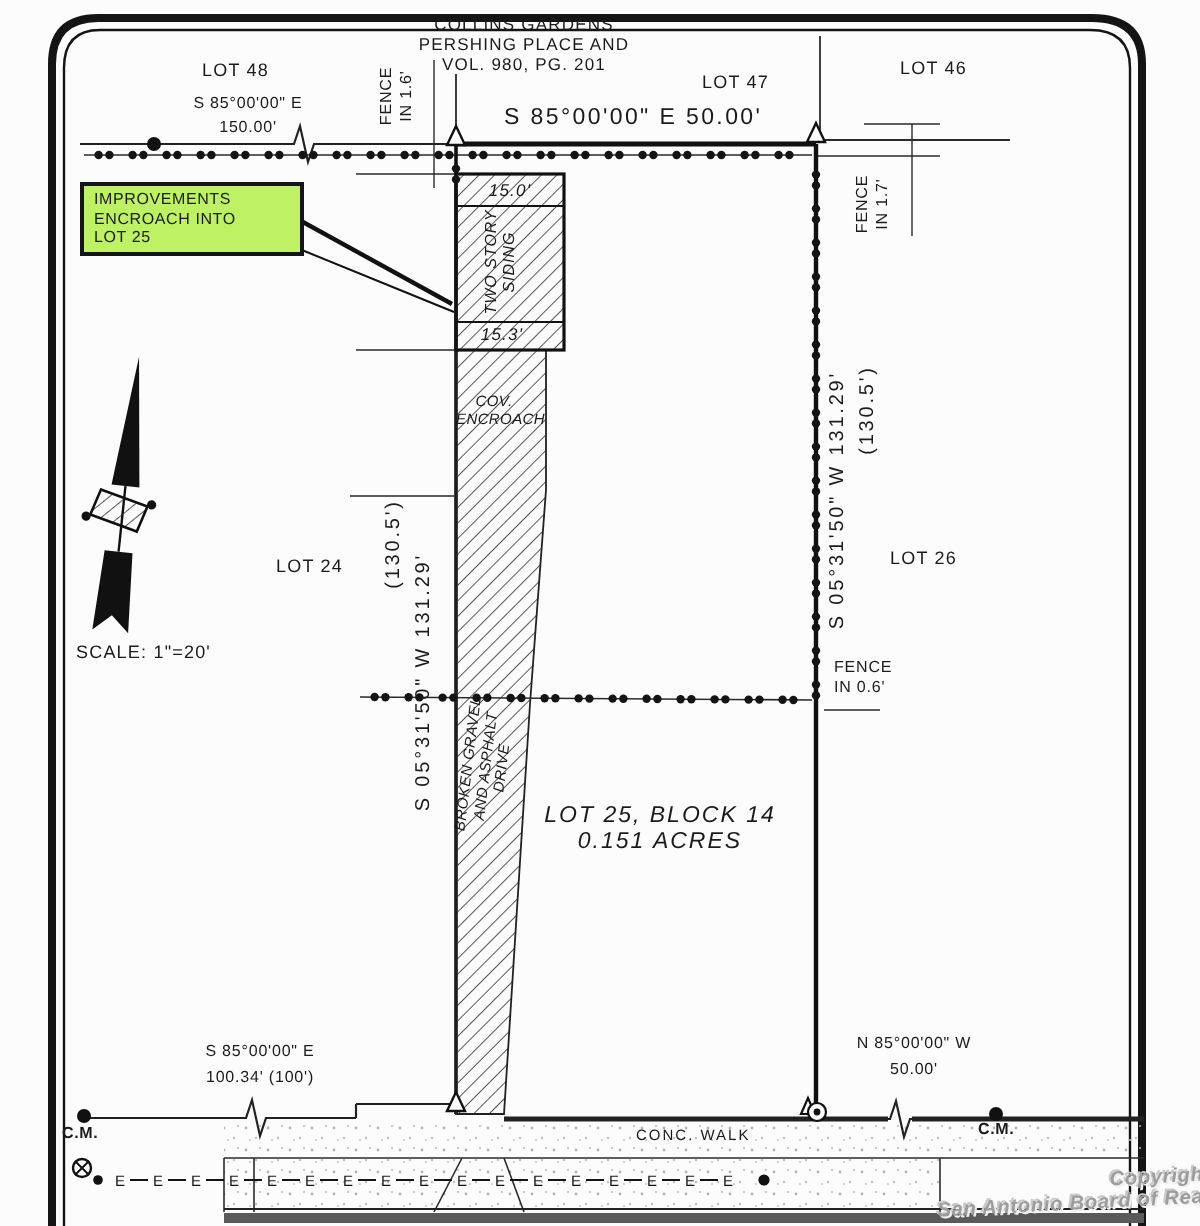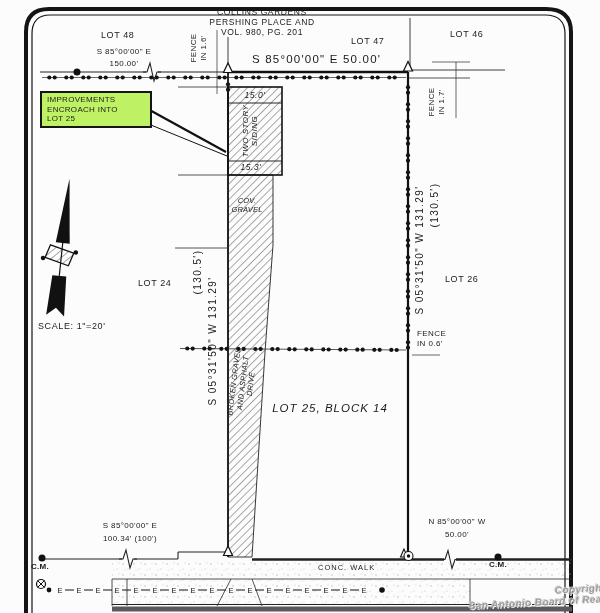--- a/index.html
+++ b/index.html
@@ -333,37 +333,38 @@
 
 <div class="lbl c it" style="left:240px;top:90px;width:30px;font-size:8.5px;">15.0'</div>
 <div class="rot it c" style="left:250px;top:131px;font-size:8px;line-height:9px;letter-spacing:.5px;">
   <div>TWO STORY</div>
   <div>SIDING</div>
 </div>
 <div class="lbl c it" style="left:236px;top:162px;width:30px;font-size:8.5px;">15.3'</div>
 
 <div class="lbl c it" style="left:228px;top:197px;width:38px;font-size:7.5px;line-height:8.5px;letter-spacing:.2px;">
   <div>COV.</div>
-  <div>GRAVEL</div>
+  <div>ENCROACH</div>
 </div>
 
 <div class="rot it c" style="left:243px;top:383px;transform:translate(-50%,-50%) rotate(-83deg);font-size:7.5px;line-height:8.5px;letter-spacing:.3px;">
   <div>BROKEN GRAVEL</div>
   <div>AND ASPHALT</div>
   <div>DRIVE</div>
 </div>
 
 <div class="rot dim" style="left:197px;top:272px;">(130.5')</div>
 <div class="rot dim" style="left:212px;top:341px;">S 05°31'50" W   131.29'</div>
 
 <div class="rot dim" style="left:419px;top:250px;">S 05°31'50" W   131.29'</div>
 <div class="rot dim" style="left:434px;top:205px;">(130.5')</div>
 
 <div class="parcel">
   <div>LOT 25, BLOCK 14</div>
+  <div>0.151 ACRES</div>
 </div>
 
 <div class="lbl" style="left:38px;top:321px;">SCALE:  1"=20'</div>
 
 <div class="lbl c sm" style="left:78px;top:520px;width:104px;line-height:12.5px;">
   <div>S 85°00'00" E</div>
   <div>100.34' (100')</div>
 </div>
 
 <div class="lbl c sm" style="left:407px;top:516px;width:100px;line-height:12.5px;">

